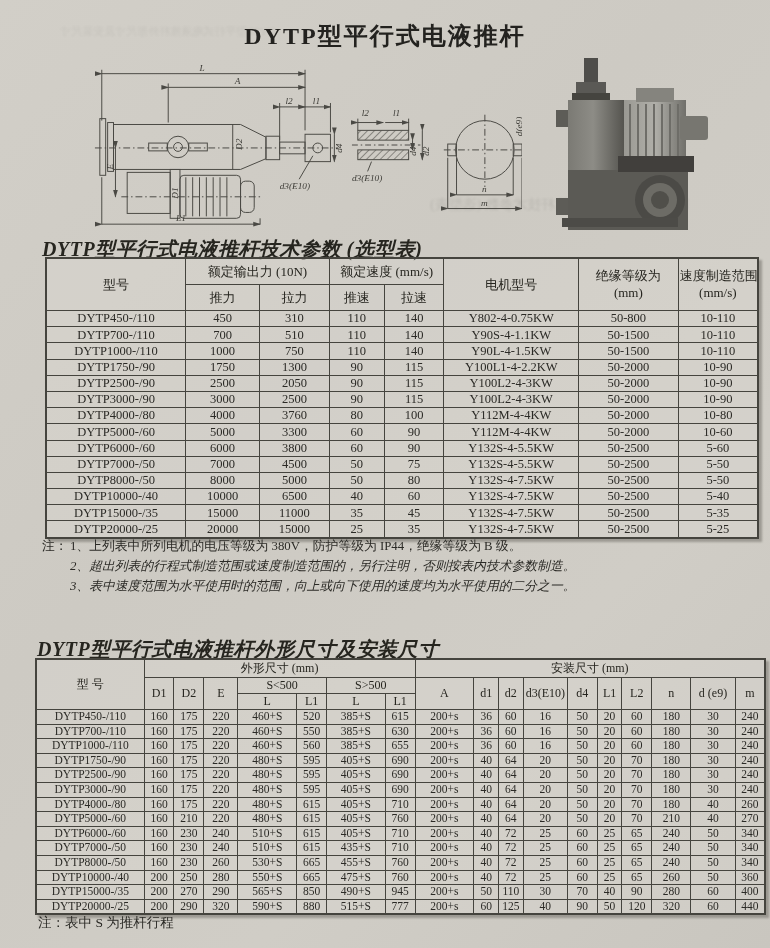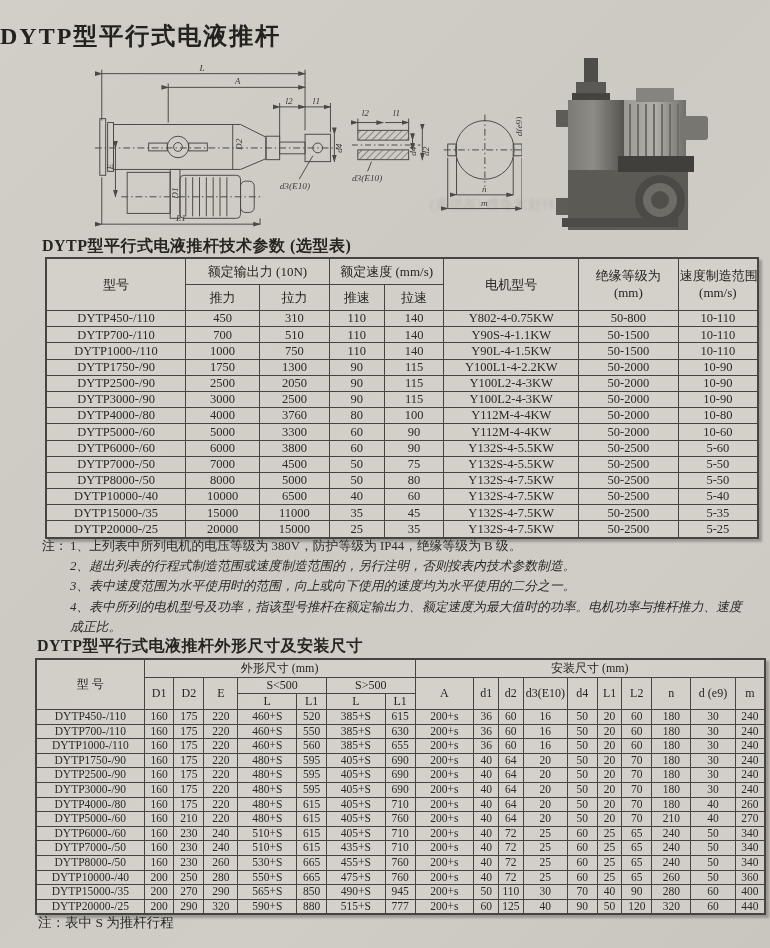--- a/index.html
+++ b/index.html
@@ -3,36 +3,36 @@
 <meta charset="utf-8">
 <style>
   html,body{margin:0;padding:0;}
   .page{
     position:relative;width:770px;height:948px;overflow:hidden;
     background:linear-gradient(135deg,#d2cfc8 0%,#cdcac3 40%,#d0cdc6 70%,#c9c6bf 100%);
     font-family:"Liberation Serif","DejaVu Serif",serif;
     color:#2b2a26;
   }
   .page-title{
-    position:absolute;top:20px;left:0;width:100%;text-align:left;
+    position:absolute;top:20px;left:0;width:100%;text-align:center;
     font-size:24px;font-weight:bold;letter-spacing:2px;color:#23221f;
   }
   
   .ghost{
     position:absolute;transform:scaleX(-1);filter:blur(1px);
     opacity:.10;font-size:13px;white-space:nowrap;color:#3a3a36;pointer-events:none;
   }
   .ghost.g1{top:24px;left:60px;font-size:11px;opacity:.08;}
   .ghost.g2{top:196px;left:430px;font-size:14px;opacity:.12;}
   
   .drawing{position:absolute;top:58px;left:92px;}
   .drawing svg{display:block;}
   .photo{position:absolute;top:52px;left:528px;}
   
-  .sec-title{position:absolute;font-size:16px;font-weight:bold;color:#26251f;letter-spacing:.5px;}
+  .sec-title{position:absolute;font-size:20px;font-weight:bold;color:#26251f;letter-spacing:.5px;font-style:italic;}
   .sec1{top:236px;left:42px;}
   .sec2{top:636px;left:37px;}
   
   table{border-collapse:collapse;table-layout:fixed;background:rgba(222,219,212,.35);
         box-shadow:3px 3px 2px rgba(96,93,86,.45);}
   table,td,th{border:1px solid #45443e;}
   table{border-width:2px;}
   th{font-weight:normal;}
   td,th{text-align:center;vertical-align:middle;padding:0 1px;overflow:hidden;white-space:nowrap;}
   .t1{position:absolute;top:257px;left:45px;width:714px;}
@@ -391,21 +391,20 @@
       </tbody>
   </table>
 
   <div class="notes">
     <div class="row">
       <span class="prefix">注：</span>
       <div class="items">
           <div>1、上列表中所列电机的电压等级为 380V，防护等级为 IP44，绝缘等级为 B 级。</div>
           <div>2、超出列表的行程式制造范围或速度制造范围的，另行注明，否则按表内技术参数制造。</div>
           <div>3、表中速度范围为水平使用时的范围，向上或向下使用的速度均为水平使用的二分之一。</div>
-          <div>4、表中所列的电机型号及功率，指该型号推杆在额定输出力、额定速度为最大值时的功率。电机功率与推杆推力、速度成正比。</div>
         </div>
     </div>
   </div>
 
   <div class="sec-title sec2">DYTP型平行式电液推杆外形尺寸及安装尺寸</div>
 
   <table class="t2">
     <colgroup>
       <col style="width:14.9%">
         <col style="width:4.1%">

